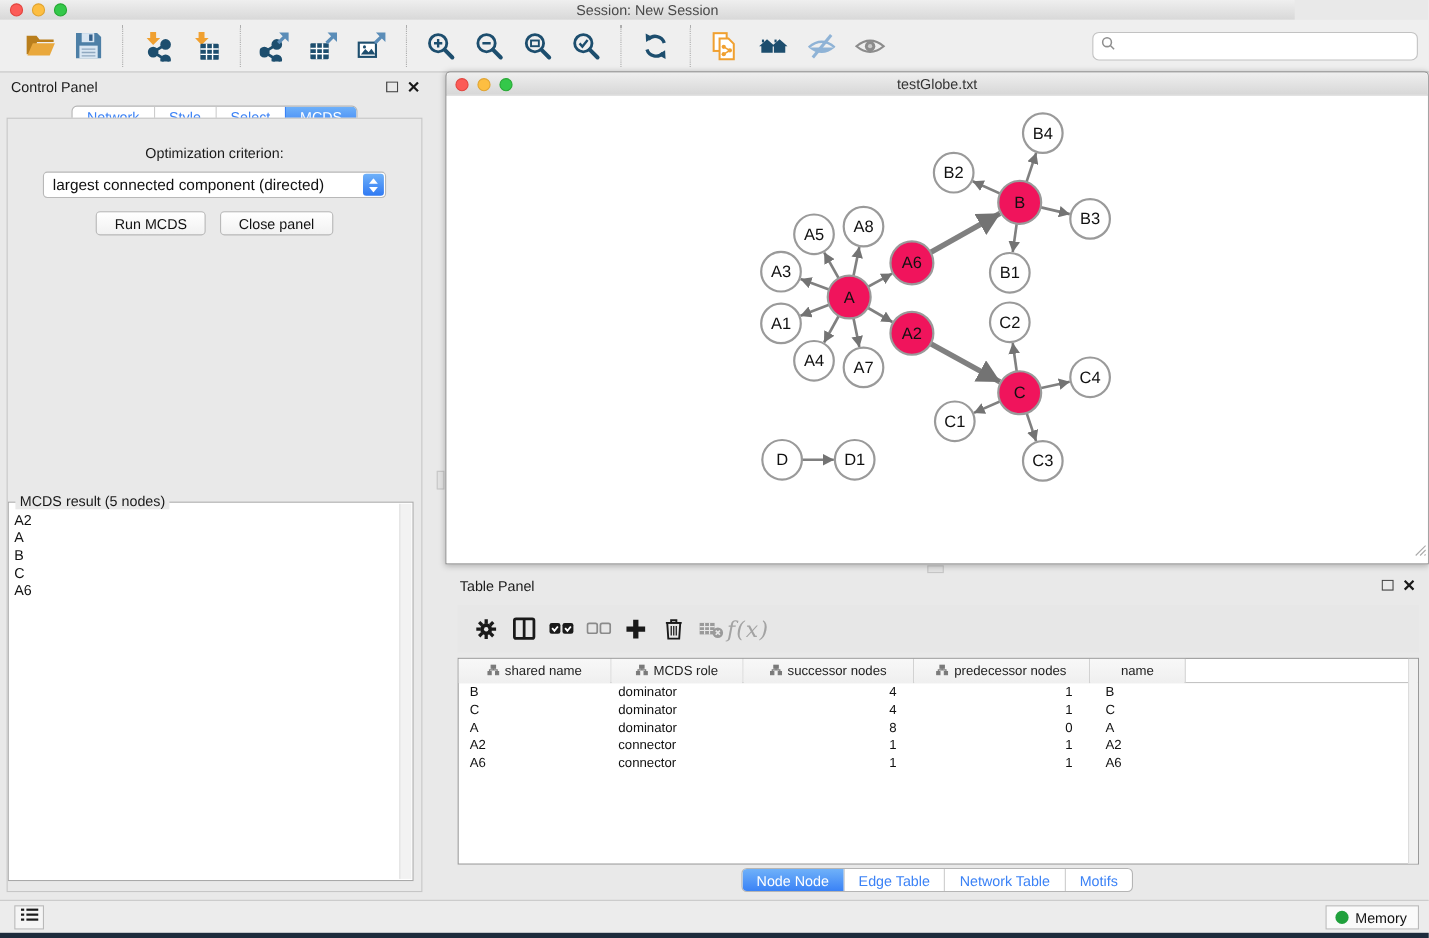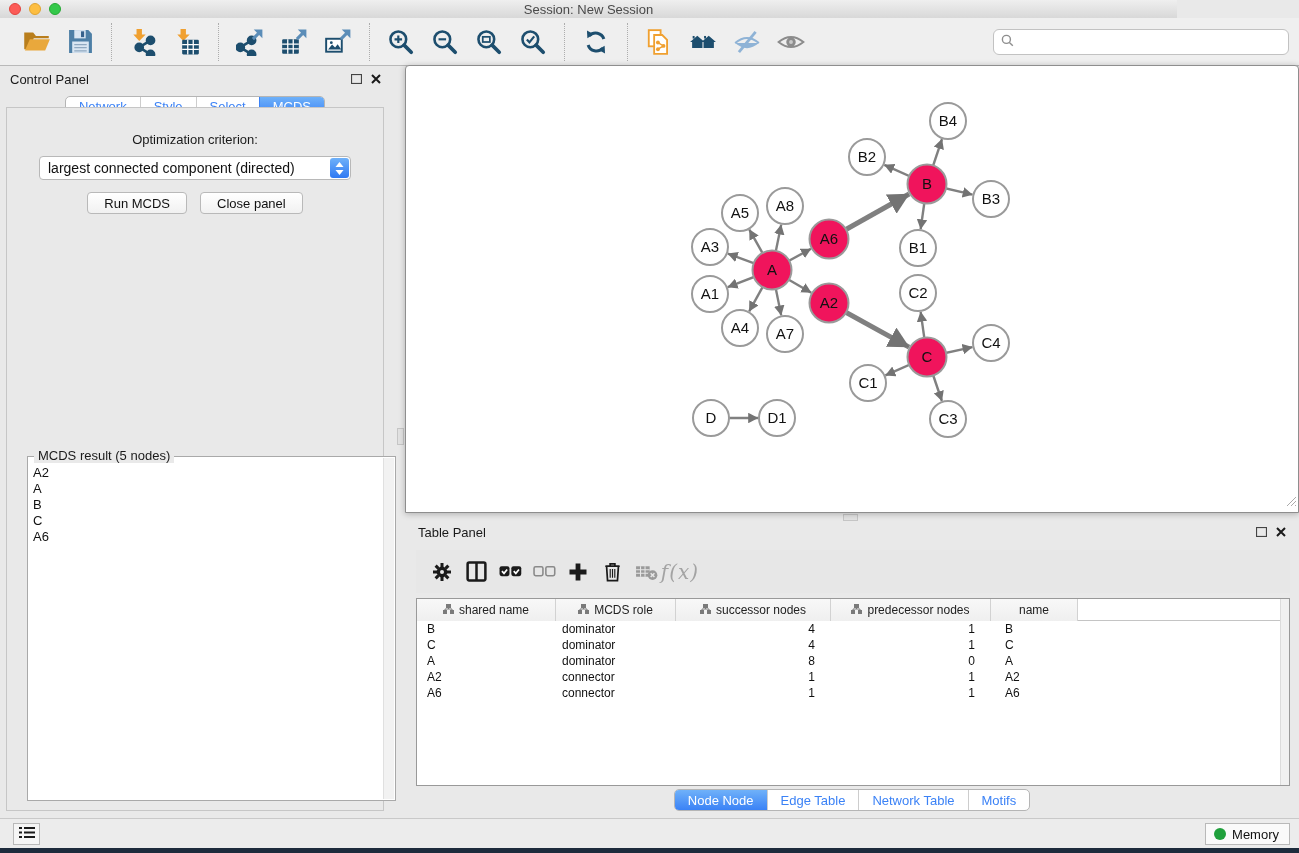--- a/index.html
+++ b/index.html
@@ -71,21 +71,21 @@
     align-items:center; justify-content:center; gap:1px;
   }
   .criterion .stepper svg { display:block; }
   .cp-buttons { margin-top:12px; display:flex; justify-content:center; gap:13px; }
   .btn {
     height:22px; padding:0 16px; font-size:13px; color:#111;
     background:linear-gradient(#FFFFFF,#F1F1F1); border:1px solid #B9B9B9; border-radius:4px;
     display:flex; align-items:center;
   }
   .result-box {
-    position:absolute; left:20px; top:348px; width:369px; height:345px;
+    position:absolute; left:0; top:348px; width:369px; height:345px;
     border:1px solid #A9A9A9; background:#fff;
   }
   .result-legend {
     position:absolute; left:6px; top:-9px; background:#E9E9E9; padding:0 4px;
     font-size:13px; color:#1a1a1a;
   }
   .result-list { position:absolute; left:0; top:8px; right:12px; bottom:2px; overflow:hidden; }
   .mcds-item { font-size:13px; line-height:16px; padding-left:5px; color:#111; }
   .result-scroll {
     position:absolute; right:1px; top:1px; width:11px; bottom:1px;
@@ -377,20 +377,26 @@
             </div>
           <div class="result-scroll"></div>
         </div>
       </div>
     </div>
 
     <div class="grip-v"></div>
     <div class="grip-h"></div>
 
     <div class="net-window">
+      <div class="net-titlebar">
+        <div class="tl red" style="left:8px;  top:5px"></div>
+        <div class="tl yellow" style="left:28px; top:5px"></div>
+        <div class="tl green" style="left:48px; top:5px"></div>
+        <div class="net-title">testGlobe.txt</div>
+      </div>
       <div class="net-canvas" id="net-canvas">
           <svg width="892" height="425">
             <defs>
               <marker id="arr" viewBox="0 0 4.4 4.4" markerWidth="4.4" markerHeight="4.4" refX="4.1" refY="2.2" orient="auto">
                 <path d="M0 0L4.2 2.2L0 4.4z" fill="#737373"></path>
               </marker>
             </defs>
             <line x1="366" y1="183" x2="343.3011603774451" y2="142.56769192232414" stroke="#808080" stroke-width="2.4" marker-end="url(#arr)"></line>
             <line x1="366" y1="183" x2="375.217861438488" y2="137.61975907205903" stroke="#808080" stroke-width="2.4" marker-end="url(#arr)"></line>
             <line x1="366" y1="183" x2="321.81375814978867" y2="166.60832963621195" stroke="#808080" stroke-width="2.4" marker-end="url(#arr)"></line>

